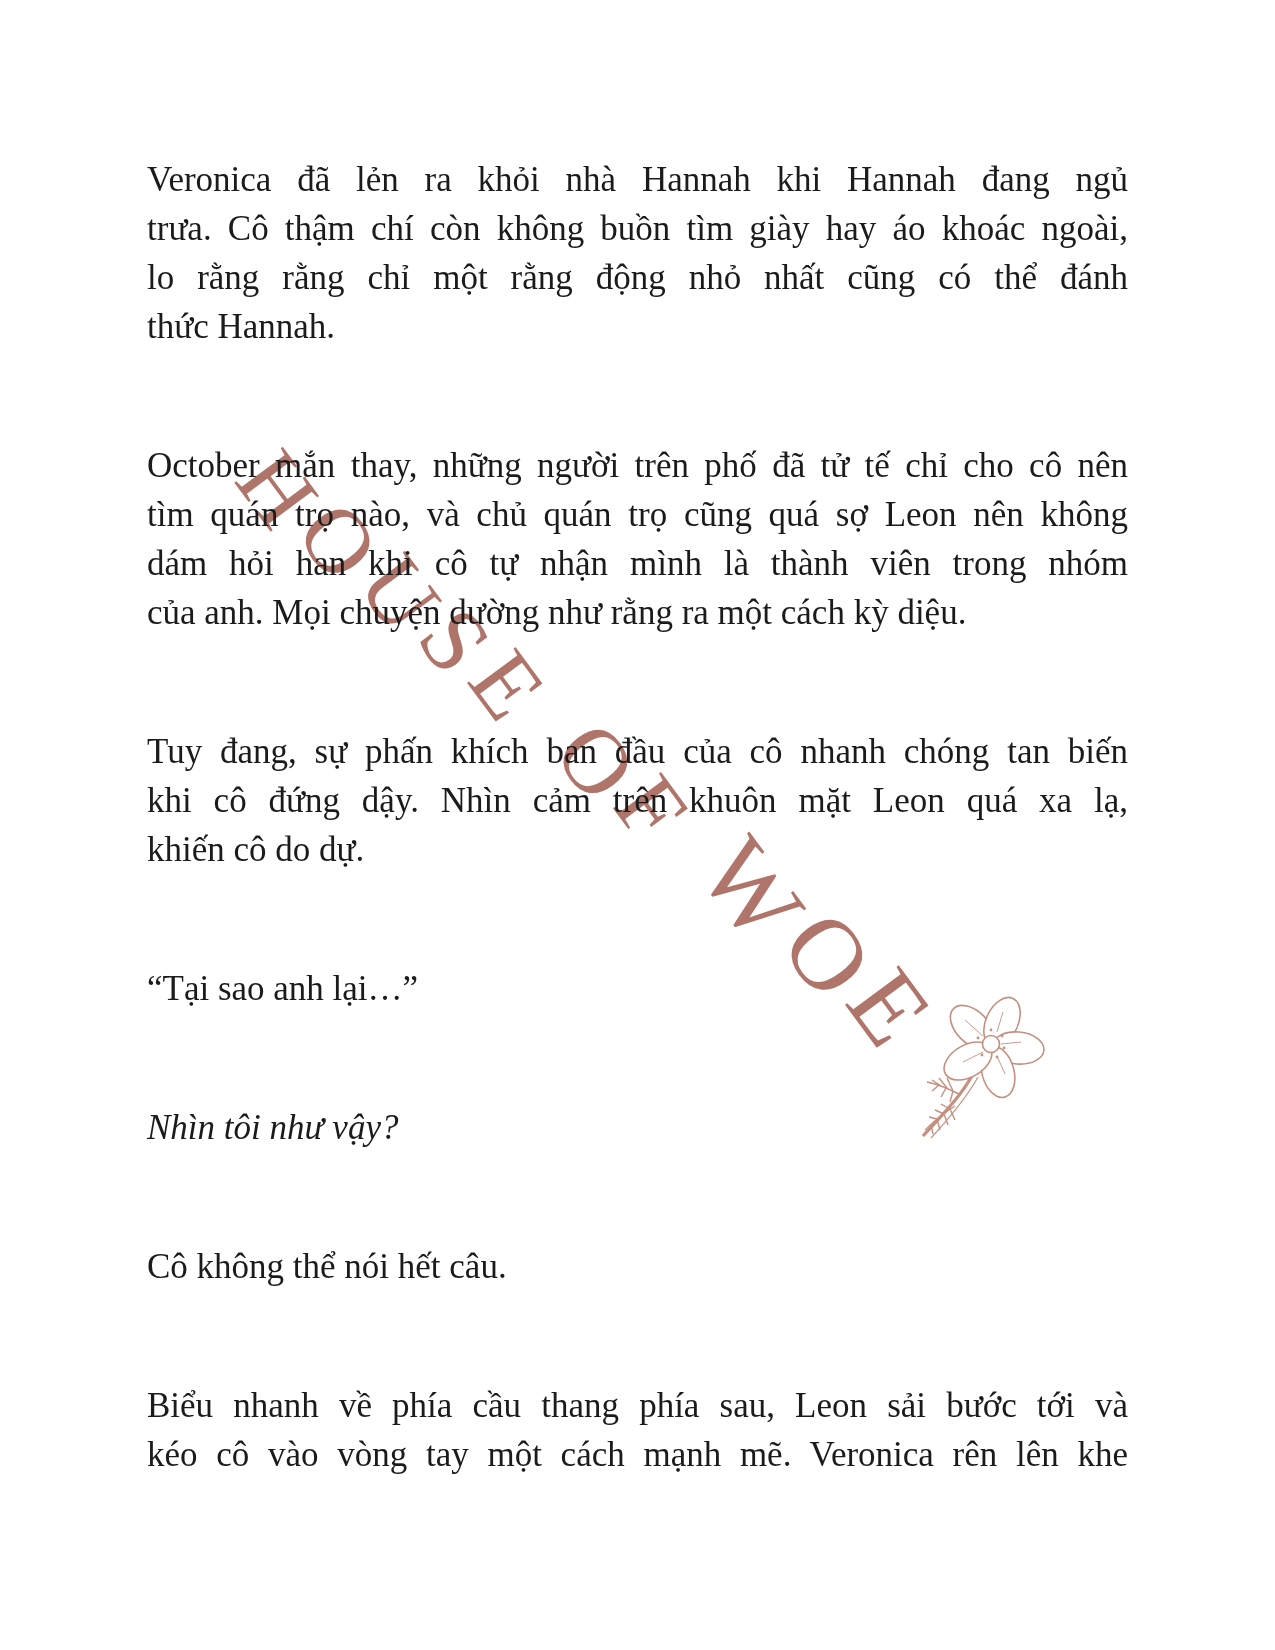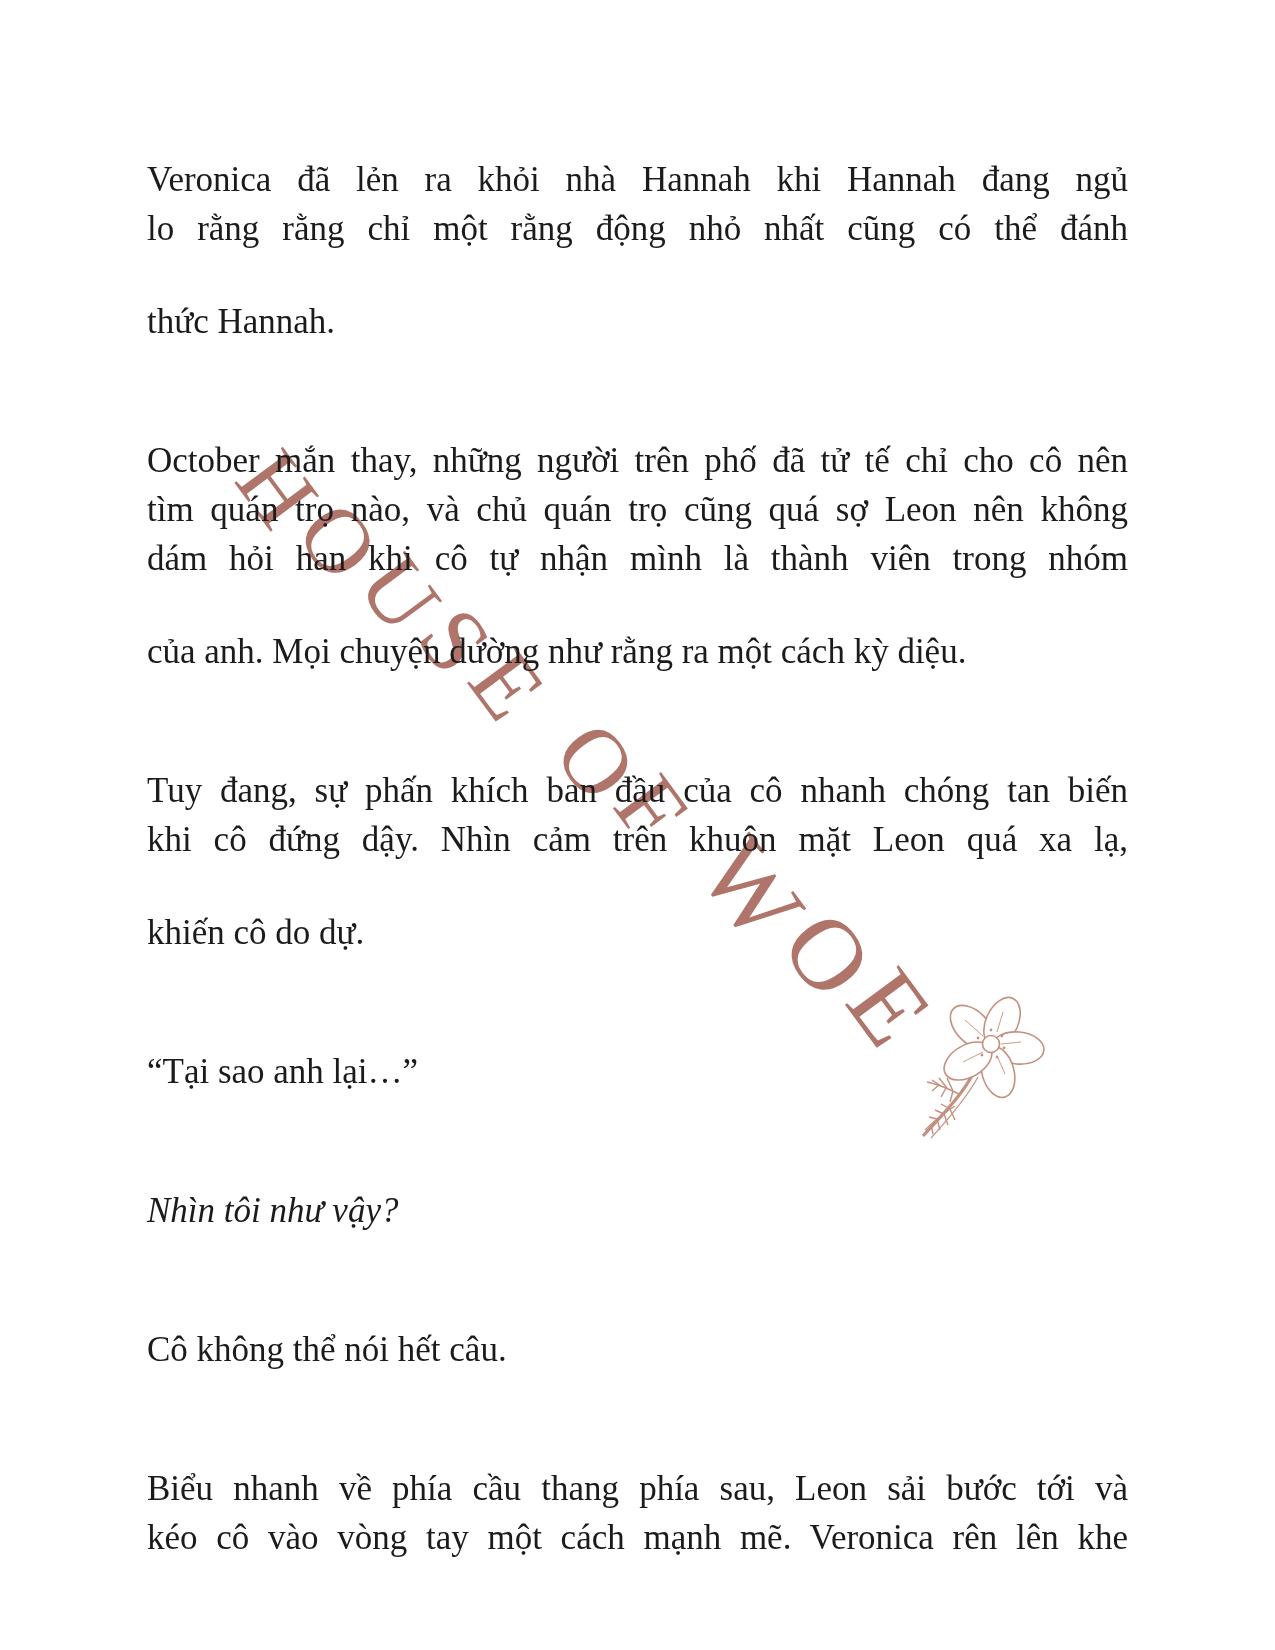--- a/index.html
+++ b/index.html
@@ -36,21 +36,21 @@
     position: absolute;
     left: 147px; top: 155px;
     width: 981px;
     font-size: 35px;
     line-height: 49px;
     z-index: 3;
   }
   .para { margin: 0 0 90px 0; }
   .para.italic { font-style: italic; }
   .line { text-align: justify; text-align-last: justify; }
-  .line.last { text-align: left; text-align-last: left; margin-top: 44px; }
+  .line.last { text-align: left; text-align-last: left; }
 </style>
 </head>
 <body>
 
 <div id="page">
 
   <div class="wm" id="watermark" aria-hidden="true" style="color: rgb(176, 117, 106);"><span class="wm-ch">H</span><span class="wm-ch">O</span><span class="wm-ch">U</span><span class="wm-ch">S</span><span class="wm-ch">E</span><span class="wm-sp"></span><span class="wm-ch">O</span><span class="wm-ch">F</span><span class="wm-sp"></span><span class="wm-ch">W</span><span class="wm-ch">O</span><span class="wm-ch">E</span></div>
 
   <svg class="flower" id="flower" width="150" height="185" viewBox="0 0 150 185" fill="none" style="color: rgb(196, 144, 127);">
 
@@ -86,20 +86,21 @@
       <circle cx="101" cy="70" r="1.4" fill="currentColor"></circle>
       <circle cx="94" cy="79" r="1.4" fill="currentColor"></circle>
       <circle cx="79" cy="77" r="1.4" fill="currentColor"></circle>
       <circle cx="75" cy="60" r="1.4" fill="currentColor"></circle>
     </g>
   </svg>
 
   <div class="textcol" id="textcol" style="color: rgb(27, 27, 27);">
       <div class="para">
         <div class="line">Veronica đã lẻn ra khỏi nhà Hannah khi Hannah đang ngủ</div>
+        <div class="line">trưa. Cô thậm chí còn không buồn tìm giày hay áo khoác ngoài,</div>
         <div class="line">lo rằng rằng chỉ một rằng động nhỏ nhất cũng có thể đánh</div>
         <div class="line last">thức Hannah.</div>
       </div>
       <div class="para">
         <div class="line">October mắn thay, những người trên phố đã tử tế chỉ cho cô nên</div>
         <div class="line">tìm quán trọ nào, và chủ quán trọ cũng quá sợ Leon nên không</div>
         <div class="line">dám hỏi han khi cô tự nhận mình là thành viên trong nhóm</div>
         <div class="line last">của anh. Mọi chuyện dường như rằng ra một cách kỳ diệu.</div>
       </div>
       <div class="para">

